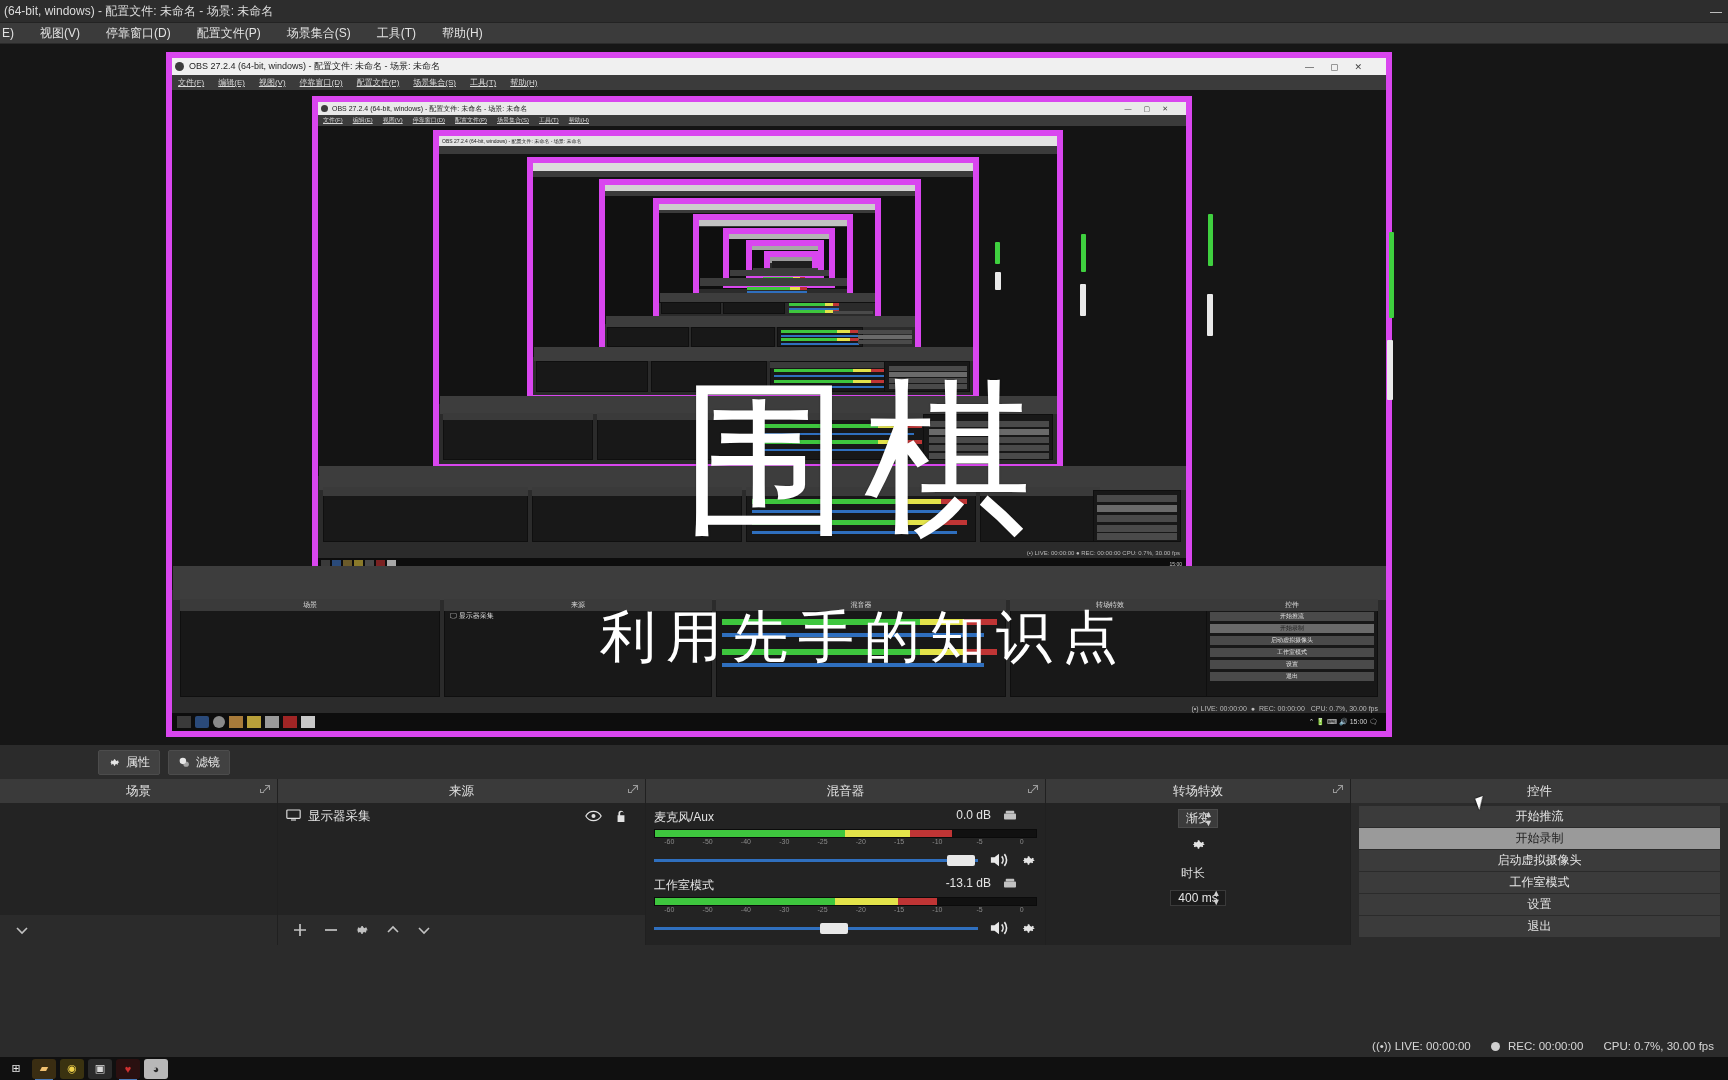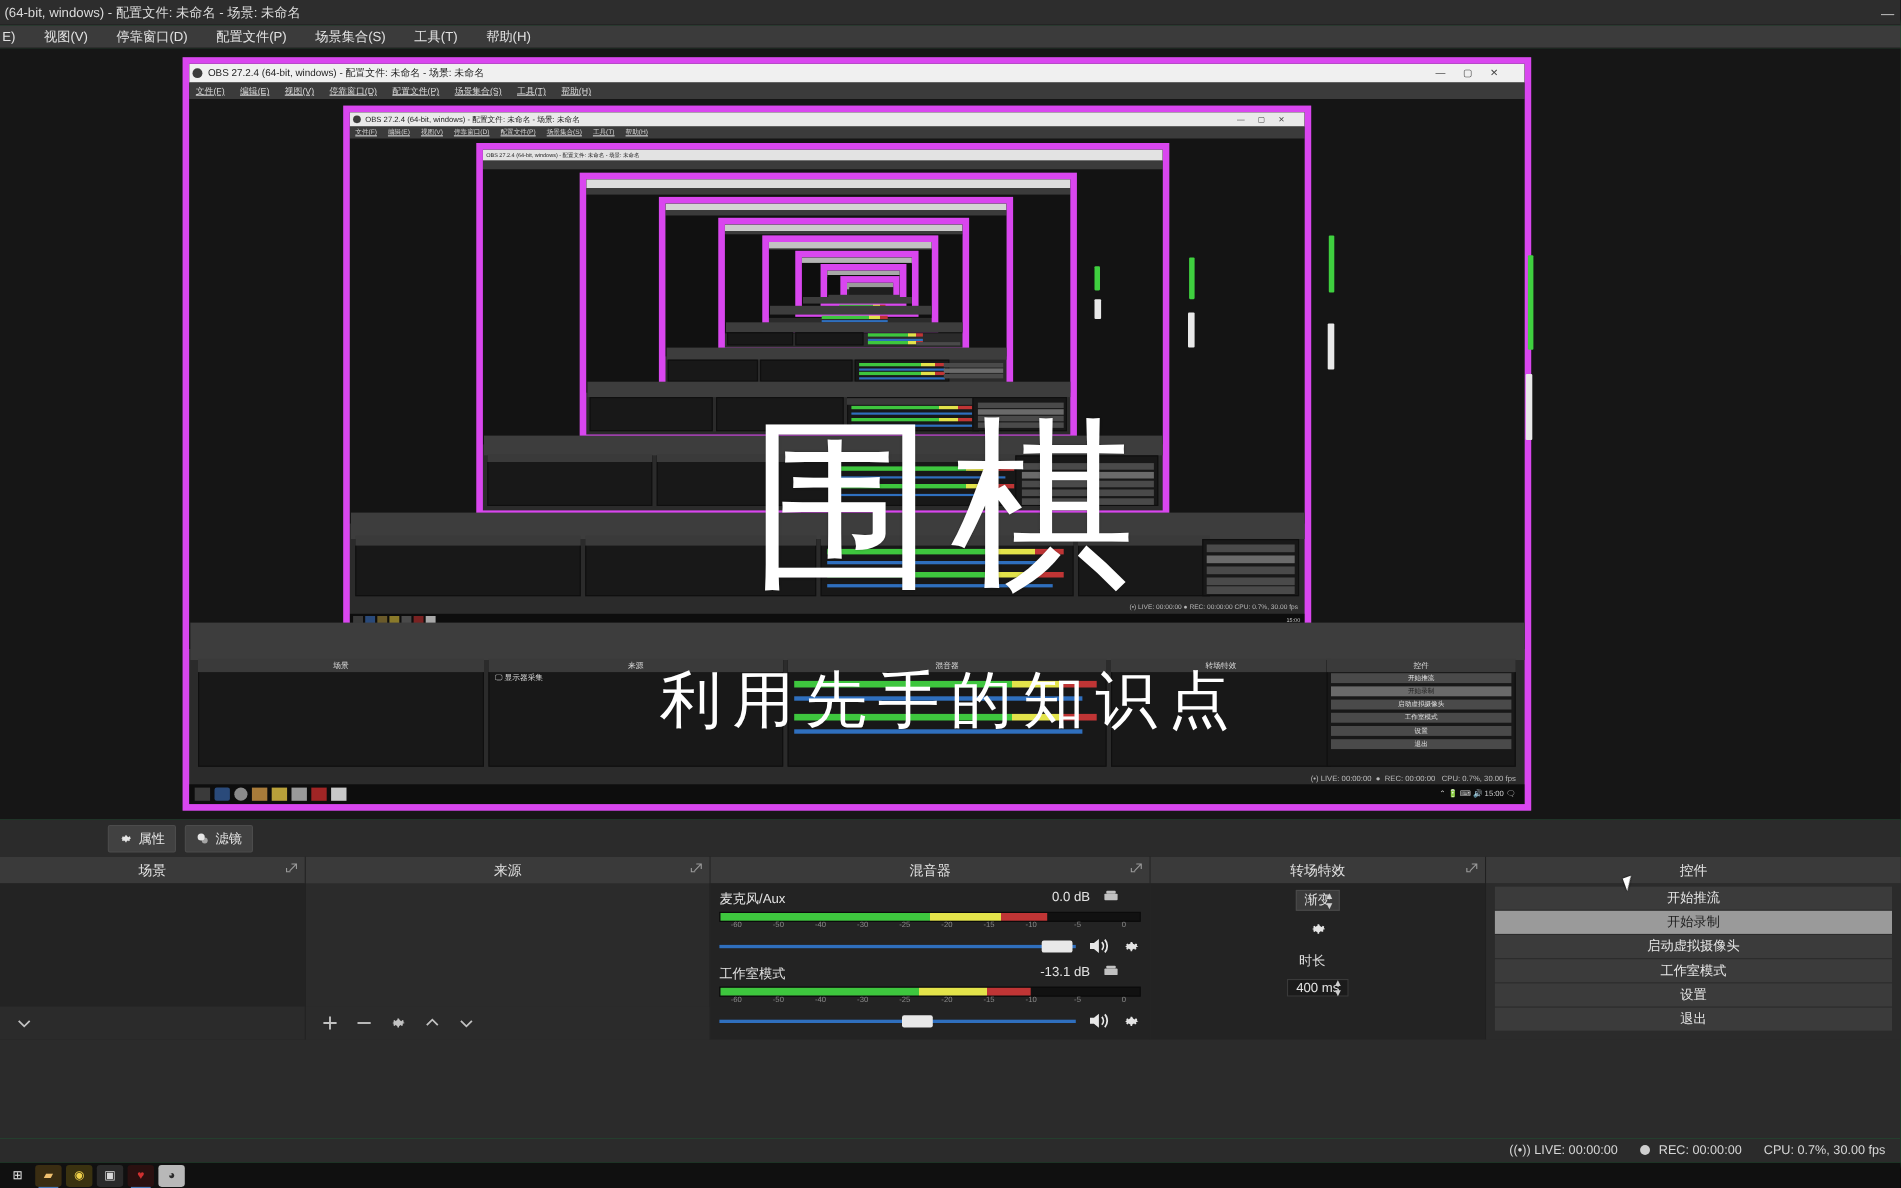--- a/index.html
+++ b/index.html
@@ -1,20 +1,20 @@
 <!DOCTYPE html>
 <html><head>
 <meta charset="utf-8">
 <style>
   * { margin:0; padding:0; box-sizing:border-box; }
   html,body { width:1728px; height:1080px; overflow:hidden; background:#000; }
   body { font-family:"Liberation Sans","DejaVu Sans",sans-serif; color:#d8d8d8; }
 
   
-  #root { position:relative; width:1728px; height:1080px; background:#15803d;border-radius:23px; }
+  #root { position:relative; width:1728px; height:1080px; background:#8b5cf6; }
 
   .titlebar {
     height:23px; background:#2d2d2d; display:flex; align-items:center;
     font-size:12px; color:#dcdcdc; padding-left:4px; position:relative;
     border-bottom:1px solid #232323;
   }
   .titlebar .ttl { white-space:nowrap; overflow:hidden; }
   .titlebar .winbtns { position:absolute; right:6px; top:0; height:23px;
     display:flex; align-items:center; gap:22px; font-size:12px; color:#cfcfcf; }
 
@@ -504,20 +504,42 @@
       <div class="panel" id="p-sources">
         <div class="panel-hdr">
           <span>来源</span>
           <span class="pop">
             <svg viewBox="0 0 12 12" width="12" height="12" fill="#bbb">
                 <path d="M2 8h3v1H1V5h1z"></path>
                 <path d="M11 1H6v1h3.3L4 7.3l.7.7L10 2.7V6h1z"></path>
               </svg>
           </span>
         </div>
+        <div class="panel-body">
+          <div class="src-row">
+            <span>
+              <svg viewBox="0 0 18 16" width="15" height="14" fill="none" stroke="#ddd" stroke-width="1.4">
+                <rect x="1" y="2" width="16" height="10" rx="1"></rect>
+                  <path d="M6 14h6"></path>
+              </svg>
+            </span>
+            <span>显示器采集</span>
+            <span class="eye">
+              <svg viewBox="0 0 20 13" width="17" height="12" fill="none" stroke="#e2e2e2" stroke-width="1.4">
+                <path d="M1 6.5S4 1 10 1s9 5.5 9 5.5-3 5.5-9 5.5-9-5.5-9-5.5z"></path>
+                  <circle cx="10" cy="6.5" r="2.4" fill="#e2e2e2" stroke="none"></circle>
+              </svg>
+            </span>
+            <span class="lock">
+              <svg viewBox="0 0 14 16" width="12" height="14" fill="#e2e2e2">
+                <path d="M4 7V5a3 3 0 016 0v2h1v8H3V7zm2 0h4V5a2 2 0 10-4 0z"></path>
+              </svg>
+            </span>
+          </div>
+        </div>
         <div class="panel-foot">
           <span class="foot-ic">
             <svg viewBox="0 0 16 16" width="16" height="16" stroke="#ddd" stroke-width="1.7">
                 <path d="M8 2v12M2 8h12"></path>
               </svg>
           </span>
           <span class="foot-ic">
             <svg viewBox="0 0 16 16" width="16" height="16" stroke="#ddd" stroke-width="1.7">
                 <path d="M2 8h12"></path>
               </svg>

